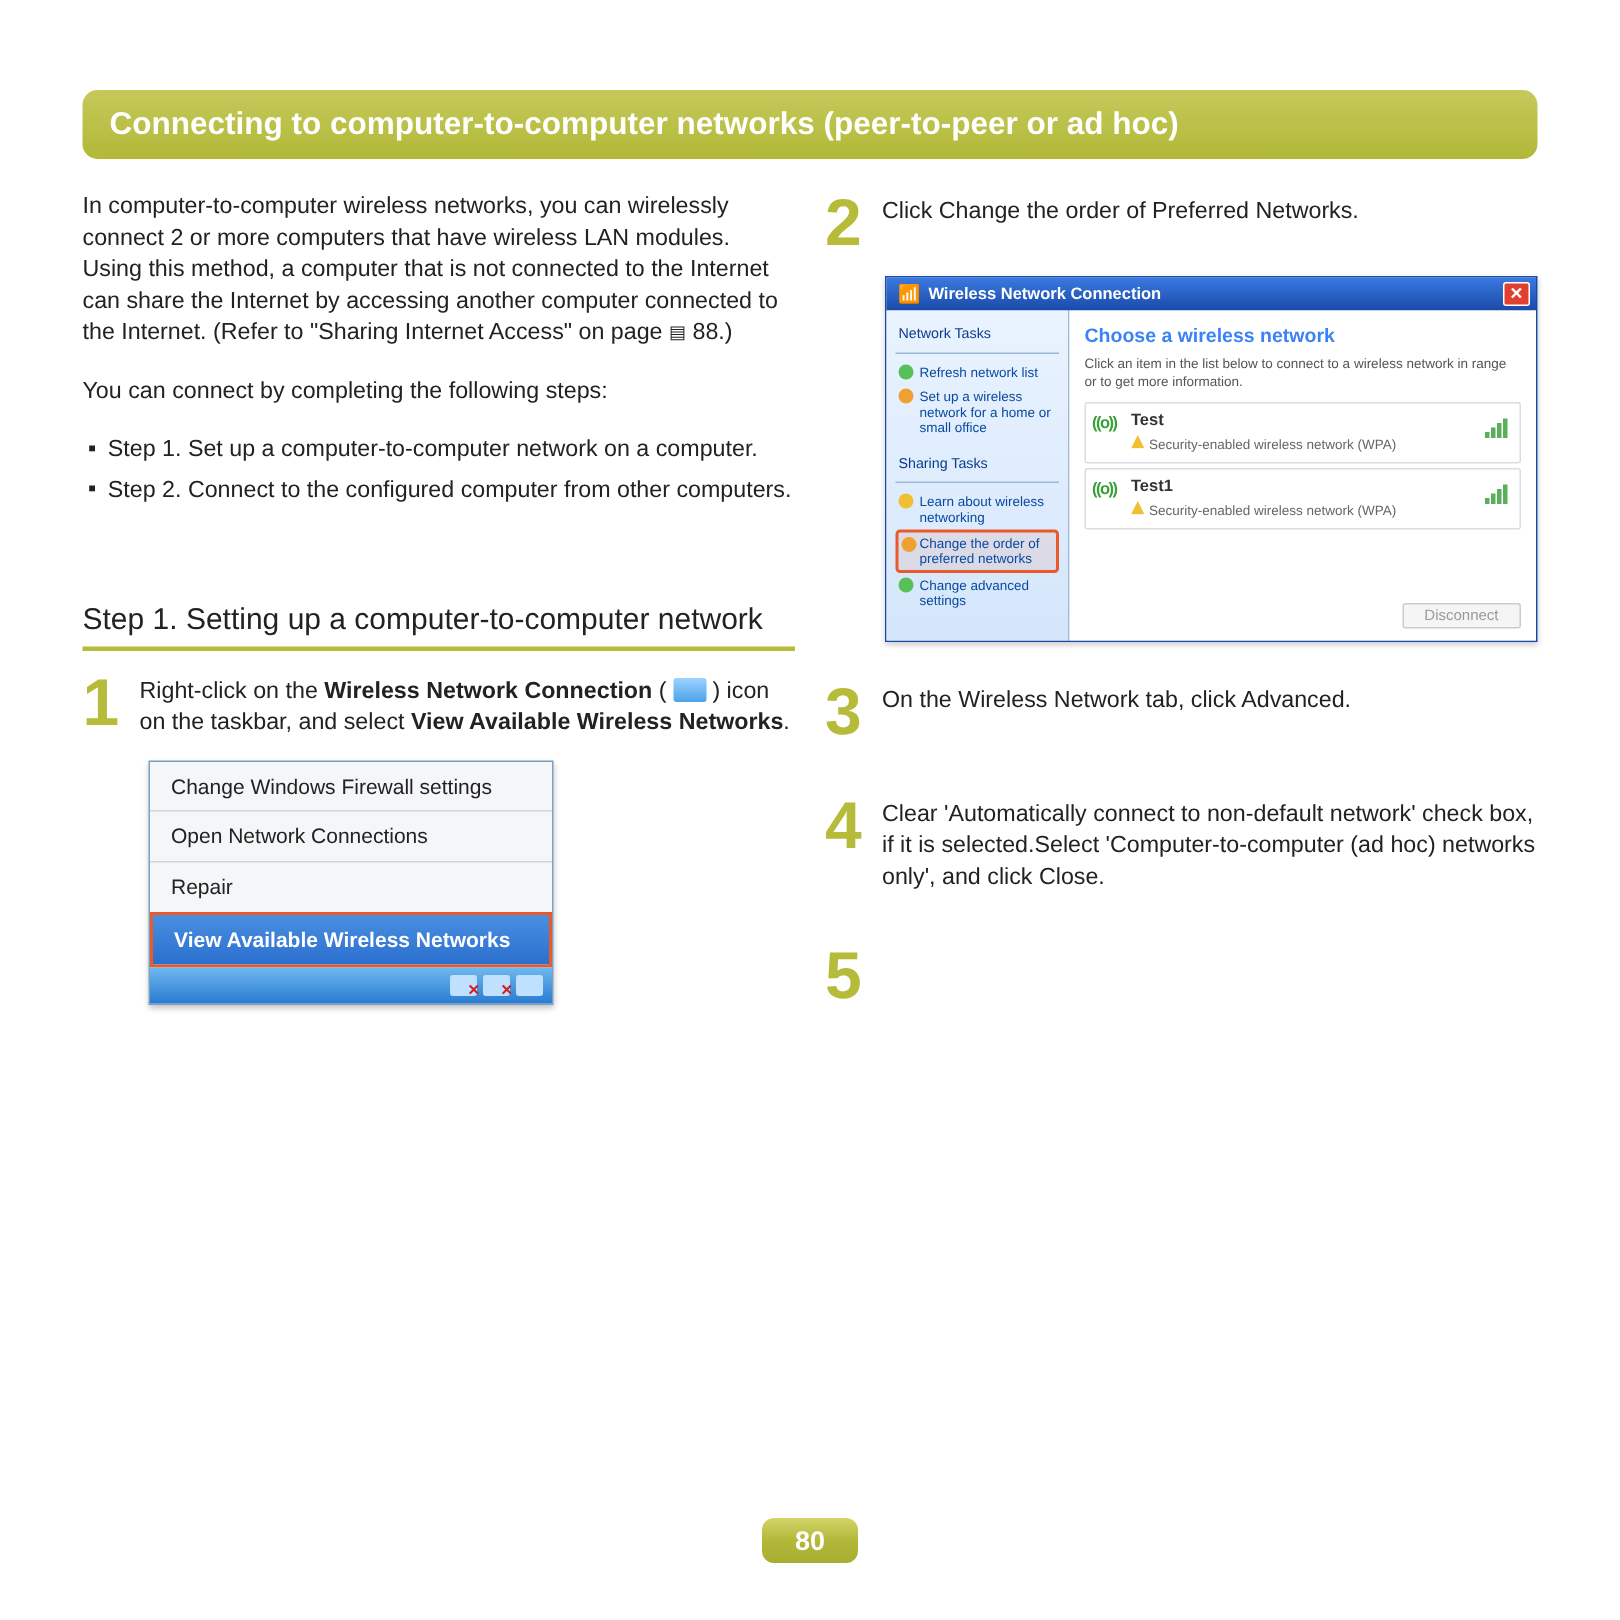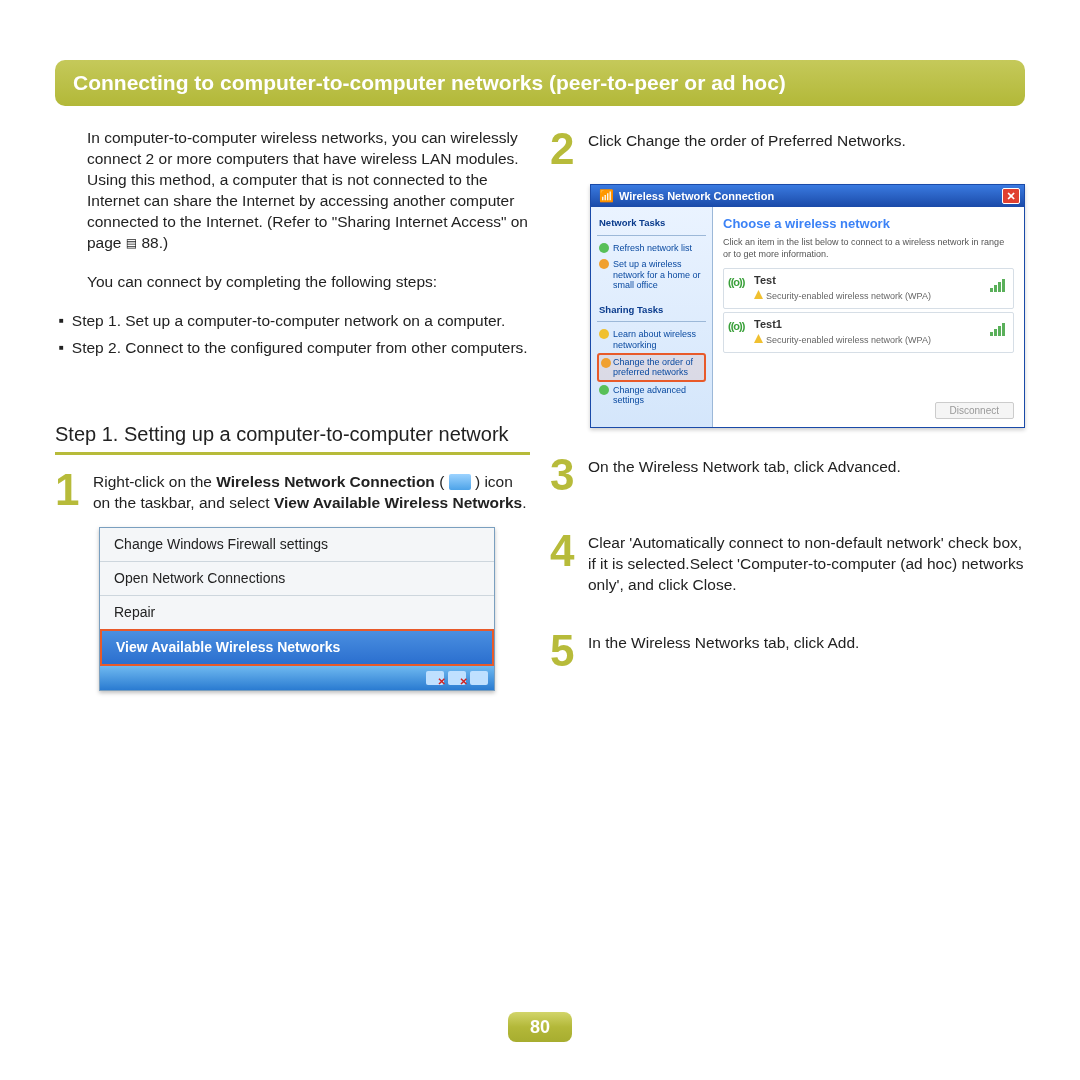--- a/index.html
+++ b/index.html
@@ -22,21 +22,21 @@
     padding: 9px 18px;
     border-radius: 10px;
     margin-bottom: 22px;
   }
   .columns {
     display: flex;
     gap: 20px;
   }
   .col { flex: 1; min-width: 0; }
 
-  .para { margin-bottom: 18px; margin-left: 32px; }
+  .para { margin-bottom: 18px; }
   .page-icon {
     display: inline-block;
     font-size: 12px;
     vertical-align: middle;
     position: relative;
     top: -1px;
   }
 
   ul.bullets { list-style: none; padding-left: 18px; margin-bottom: 18px; }
   ul.bullets li::before {
@@ -77,21 +77,21 @@
     background: linear-gradient(to bottom, #9cd3ff, #4da3e8);
     border-radius: 2px;
     vertical-align: middle;
     position: relative;
     top: -1px;
   }
 
   
   .ctx-wrap {
     margin: 1px 0 0 44px;
-    width: 396px;
+    width: 270px;
     background: #f4f6f8;
     border: 1px solid #7a9fbf;
     box-shadow: 0 2px 4px rgba(0,0,0,0.25);
   }
   .ctx-item {
     padding: 7px 14px;
     font-size: 14px;
     color: #222;
     border-top: 1px solid #cdd6dd;
   }
@@ -159,21 +159,21 @@
     font-size: 11px;
   }
   .xp-body { display: flex; min-height: 220px; }
   .xp-side {
     width: 122px;
     background: linear-gradient(to bottom, #eaf3ff, #d4e6fb);
     border-right: 1px solid #9cb8d8;
     padding: 6px 6px;
     font-size: 9px;
   }
-  .xp-side-head { color: #0a3b8c; font-weight: bold; margin: 4px 0 5px 2px; font-size: 9.5px;}
+  .xp-side-head { color: #0a3b8c; font-weight: normal; margin: 4px 0 5px 2px; font-size: 9.5px;}
   .xp-side-divider { height: 1px; background: #9cb8d8; margin: 2px 0 4px 0; }
   .xp-link {
     color: #0a4aa0;
     padding: 3px 2px 3px 16px;
     position: relative;
     line-height: 1.15;
     cursor: pointer;
   }
   .xp-link::before {
     content: "";
@@ -368,19 +368,18 @@
       <div class="num-body">On the Wireless Network tab, click Advanced.</div>
     </div>
 
     <div class="num-block" style="margin-top:34px">
       <div class="big-num">4</div>
       <div class="num-body">Clear 'Automatically connect to non-default network' check box, if it is selected.Select 'Computer-to-computer (ad hoc) networks only', and click Close.</div>
     </div>
 
     <div class="num-block" style="margin-top:34px">
       <div class="big-num">5</div>
-      <div class="num-body">In the Wireless Networks tab, click Add.</div>
     </div>
 
   </div>
 </div>
 
 <div class="page-badge">80</div>
 
 </body></html>

